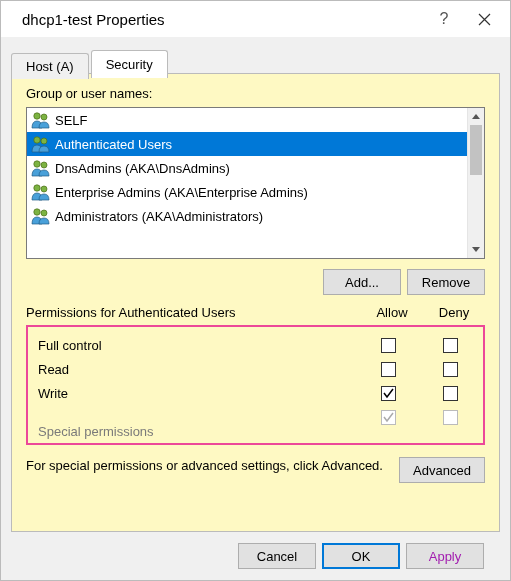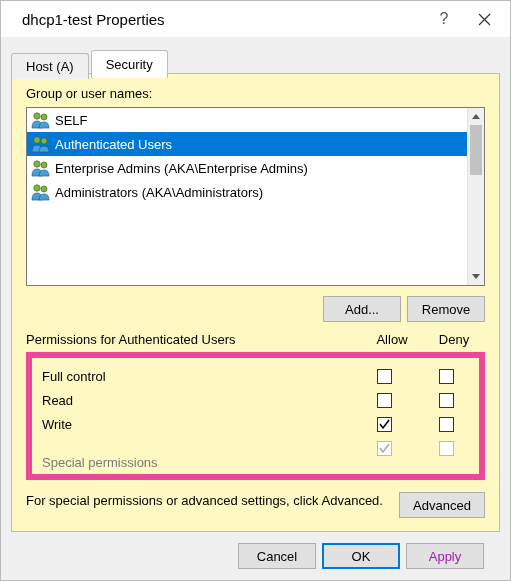--- a/index.html
+++ b/index.html
@@ -75,21 +75,21 @@
   .panel {
     flex: 1;
     border: 1px solid #bbb;
     background: #fef9c3;
     padding: 12px 14px 0 14px;
     display: flex;
     flex-direction: column;
   }
   .label { margin-bottom: 6px; }
   .listbox {
-    height: 179px;
+    height: 152px;
     border: 1px solid #7a7a7a;
     display: flex;
     background: #fff;
     overflow: hidden;
   }
   .list-items {
     flex: 1;
     overflow: hidden;
   }
   .list-item {
@@ -162,21 +162,21 @@
     display: flex;
     align-items: center;
     margin-bottom: 5px;
   }
   .perm-header .pname { flex: 1; }
   .perm-header .pcol {
     width: 62px;
     text-align: center;
   }
   .perm-box {
-    border: 6px solid #ec4899;
+    border: 2px solid #ec4899;
     padding: 6px 2px 14px 10px;
     margin-bottom: 12px;
   }
   .perm-row {
     display: flex;
     align-items: center;
     height: 24px;
   }
   .perm-row .pname { flex: 1; }
   .perm-row.disabled .pname { color: #7a7a7a; margin-top: 28px; }
@@ -263,20 +263,29 @@
                 </svg></span>
             <span>Authenticated Users</span>
           </div>
           <div class="list-item">
             <span class="user-icon"><svg width="20" height="18" viewBox="0 0 20 18">
                   <circle cx="6" cy="5" r="3.2" fill="#7cb342" stroke="#4a6d16" stroke-width="0.7"></circle>
                   <path d="M1 17 Q1 10 6 10 Q11 10 11 17 Z" fill="#49a0d9" stroke="#1f5b86" stroke-width="0.7"></path>
                   <circle cx="13" cy="6" r="3" fill="#7cb342" stroke="#4a6d16" stroke-width="0.7"></circle>
                   <path d="M8 17 Q8 11 13 11 Q18 11 18 17 Z" fill="#49a0d9" stroke="#1f5b86" stroke-width="0.7"></path>
                 </svg></span>
+            <span>DnsAdmins (AKA\DnsAdmins)</span>
+          </div>
+          <div class="list-item">
+            <span class="user-icon"><svg width="20" height="18" viewBox="0 0 20 18">
+                  <circle cx="6" cy="5" r="3.2" fill="#7cb342" stroke="#4a6d16" stroke-width="0.7"></circle>
+                  <path d="M1 17 Q1 10 6 10 Q11 10 11 17 Z" fill="#49a0d9" stroke="#1f5b86" stroke-width="0.7"></path>
+                  <circle cx="13" cy="6" r="3" fill="#7cb342" stroke="#4a6d16" stroke-width="0.7"></circle>
+                  <path d="M8 17 Q8 11 13 11 Q18 11 18 17 Z" fill="#49a0d9" stroke="#1f5b86" stroke-width="0.7"></path>
+                </svg></span>
             <span>Enterprise Admins (AKA\Enterprise Admins)</span>
           </div>
           <div class="list-item">
             <span class="user-icon"><svg width="20" height="18" viewBox="0 0 20 18">
                   <circle cx="6" cy="5" r="3.2" fill="#7cb342" stroke="#4a6d16" stroke-width="0.7"></circle>
                   <path d="M1 17 Q1 10 6 10 Q11 10 11 17 Z" fill="#49a0d9" stroke="#1f5b86" stroke-width="0.7"></path>
                   <circle cx="13" cy="6" r="3" fill="#7cb342" stroke="#4a6d16" stroke-width="0.7"></circle>
                   <path d="M8 17 Q8 11 13 11 Q18 11 18 17 Z" fill="#49a0d9" stroke="#1f5b86" stroke-width="0.7"></path>
                 </svg></span>
             <span>Administrators (AKA\Administrators)</span>

